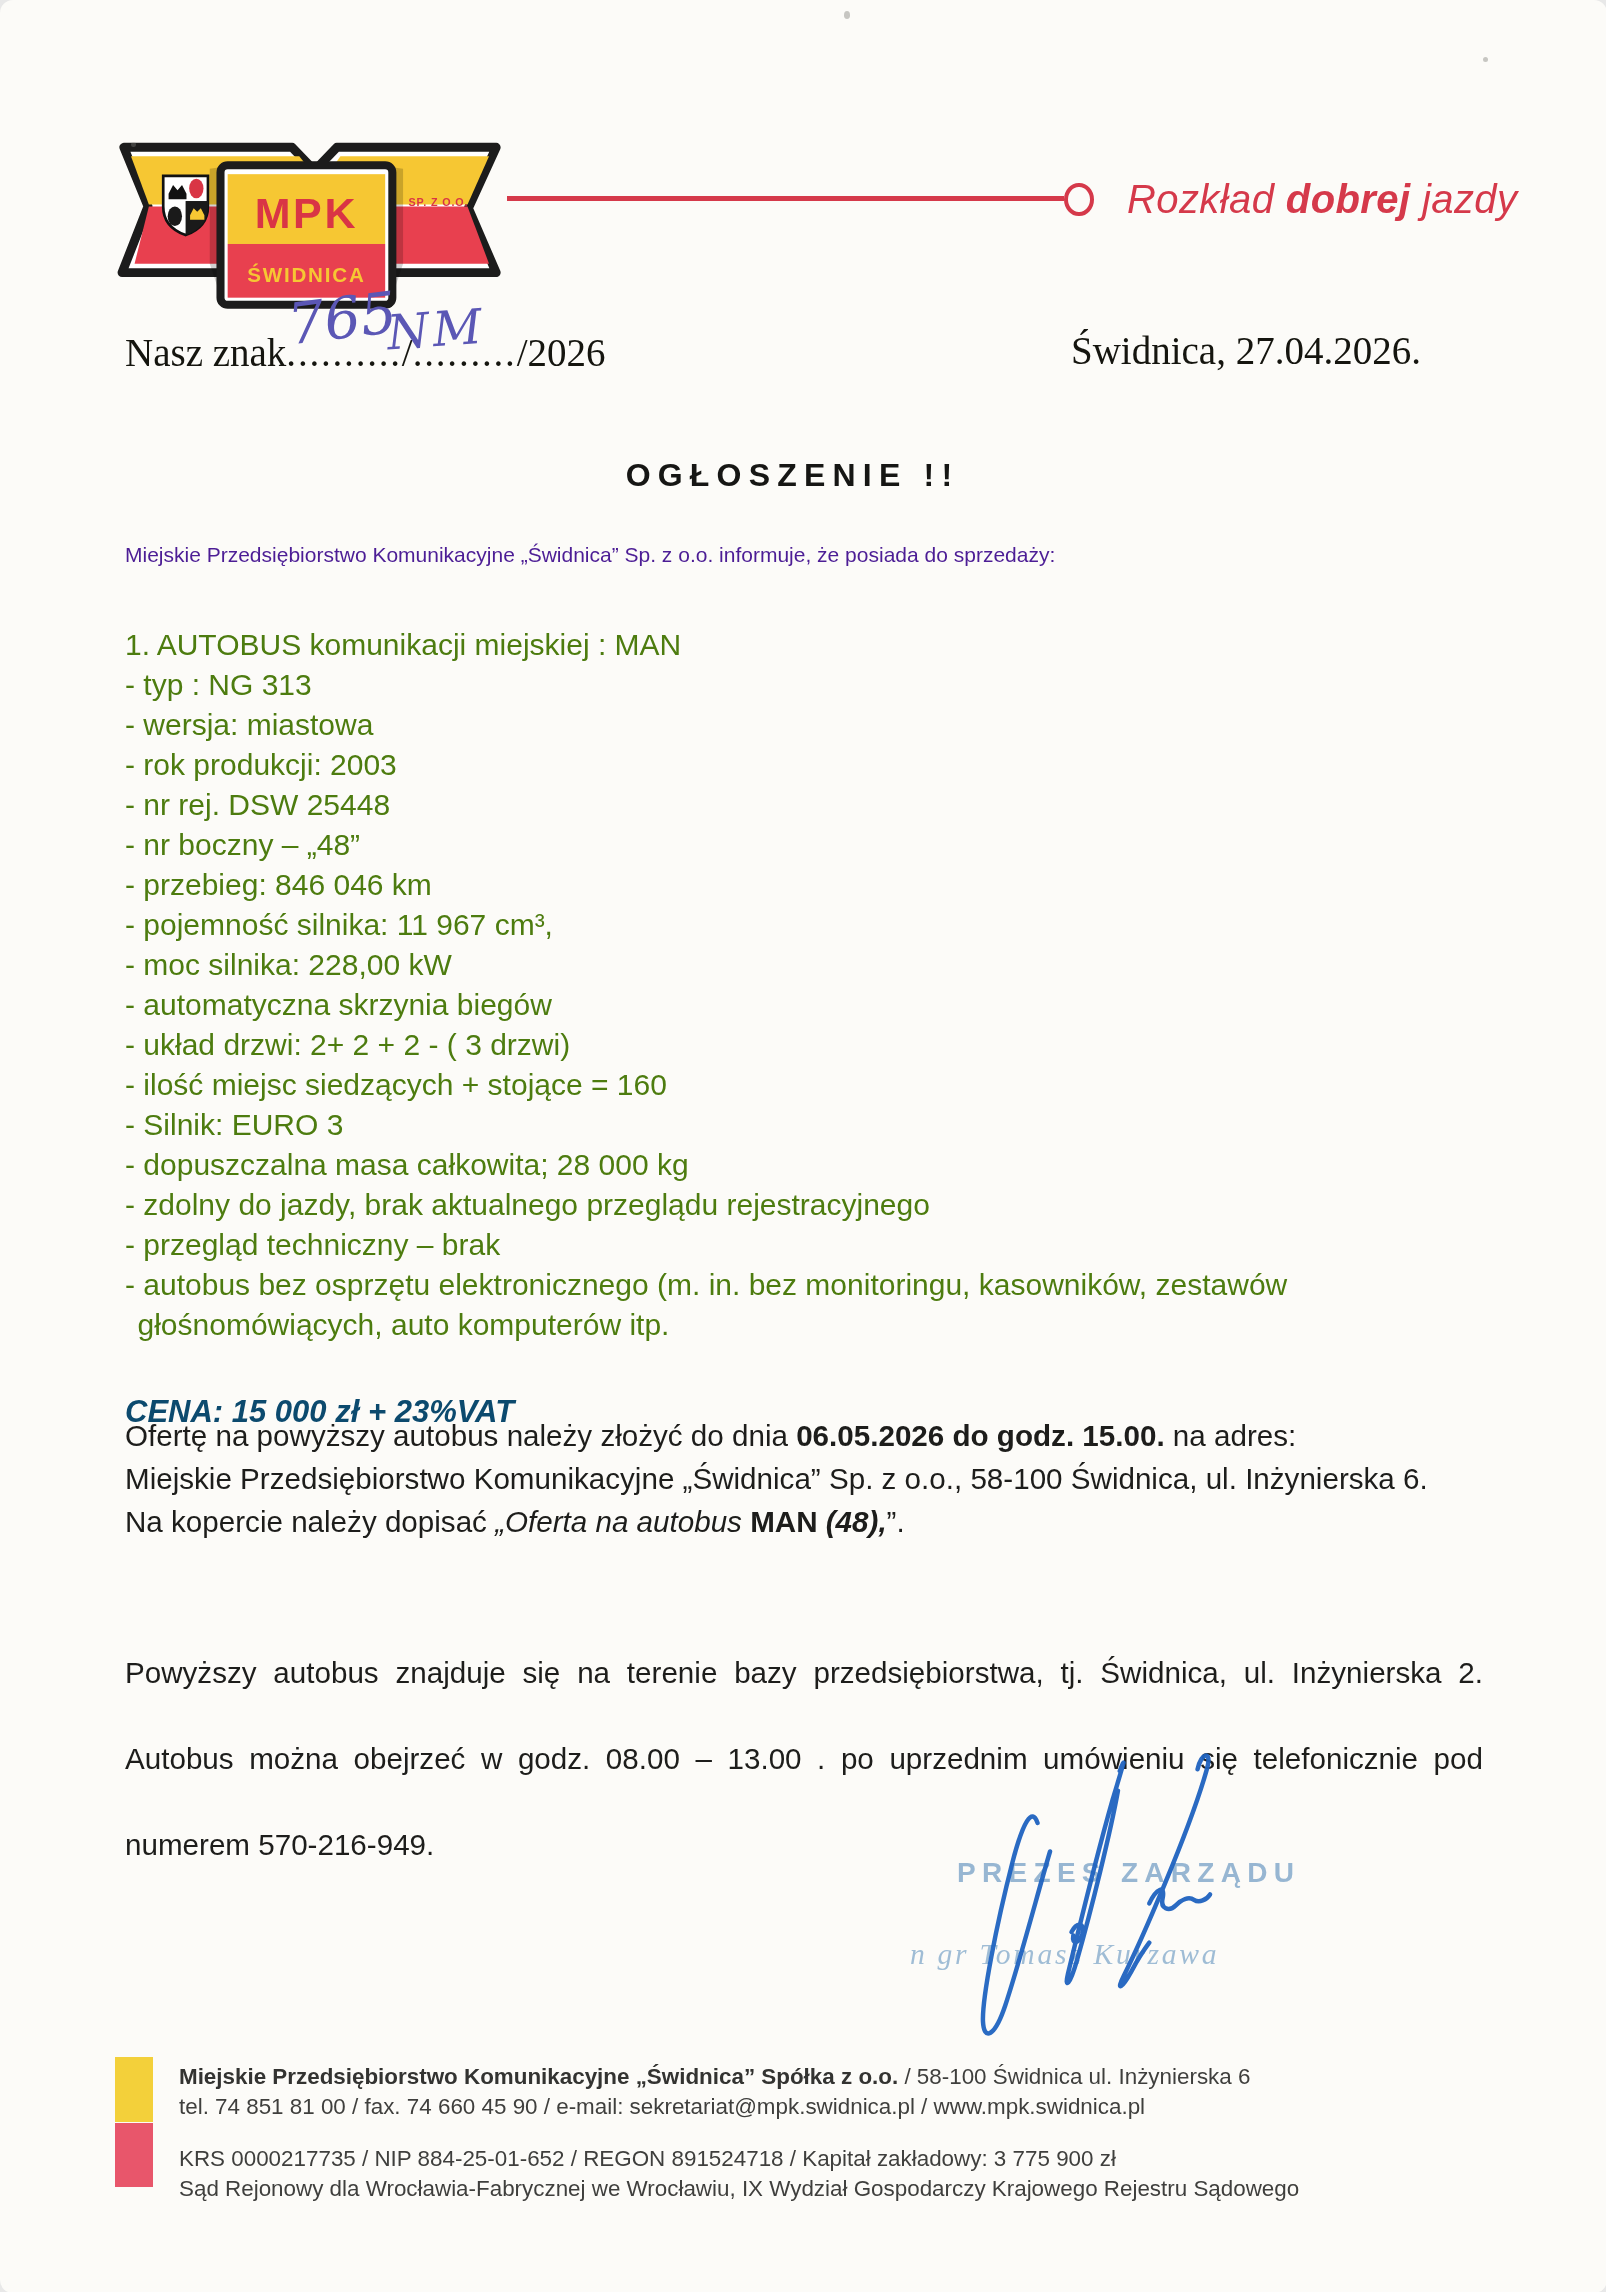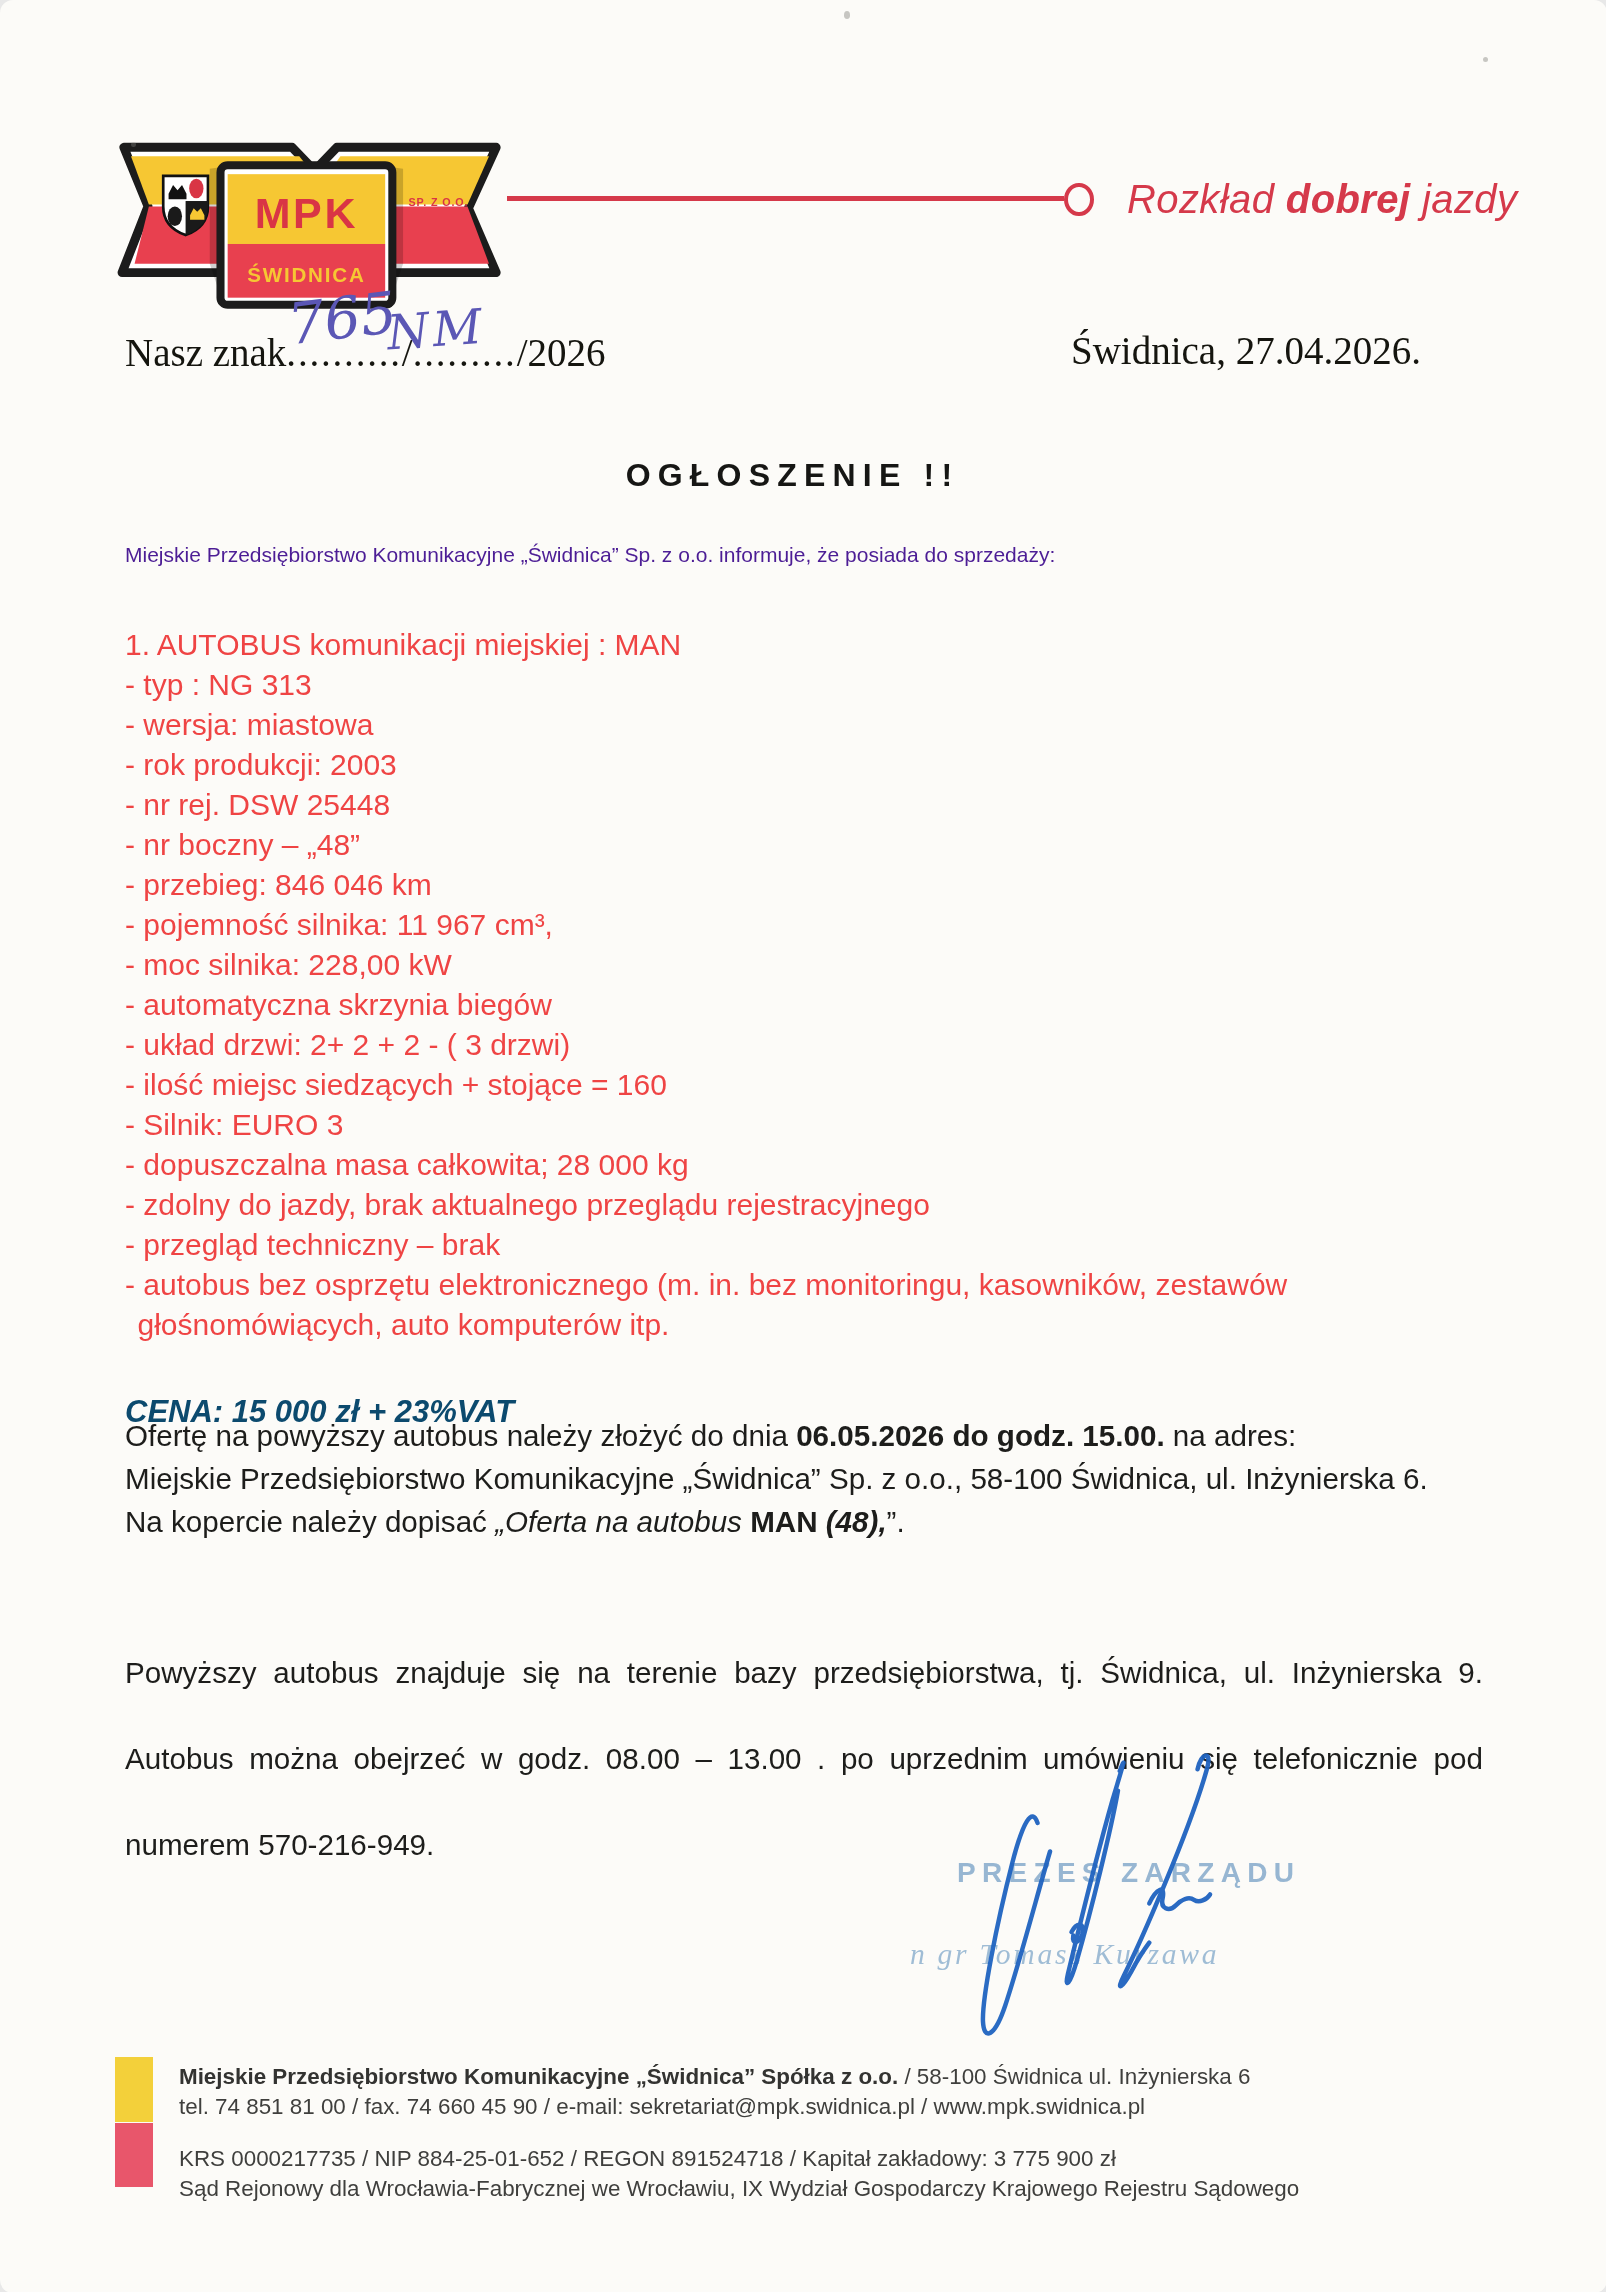--- a/index.html
+++ b/index.html
@@ -20,21 +20,21 @@
   
   .serif{font-family:"Liberation Serif","DejaVu Serif",serif;}
   #ref-line{left:125px;top:330px;font-size:39px;white-space:nowrap;color:#15150f;}
   #ref-line .dots{letter-spacing:1.8px;}
   #hand-number{left:288px;top:285px;font-size:57px;color:#5b57b5;transform:rotate(-7deg);font-style:italic;font-weight:500;font-family:"DejaVu Serif",serif;}
   #hand-initials{left:387px;top:301px;font-size:48px;color:#5b57b5;transform:rotate(-4deg);font-style:italic;font-weight:500;font-family:"DejaVu Serif",serif;letter-spacing:3.6px;}
   #dateline{left:1071px;top:328px;font-size:39px;white-space:nowrap;color:#15150f;}
   
   #heading{left:0;top:457px;width:1585px;text-align:center;font-size:32px;font-weight:700;letter-spacing:7.2px;color:#161614;}
   #intro{left:125px;top:543px;font-size:21px;white-space:nowrap;color:#4c1d95;}
-  #spec-list{left:125px;top:625px;font-size:30px;line-height:40px;color:#ef4444;}
+  #spec-list{left:125px;top:625px;font-size:30px;line-height:40px;color:#4d7c0f;}
   #spec-list .wrap2{padding-left:12.5px;}
   #price{left:125px;top:1394px;font-size:31px;font-weight:700;color:#0c4a6e;font-style:italic;}
   #offer{left:125px;top:1414px;font-size:29.6px;line-height:43px;color:#1d1d1b;}
   #offer div{white-space:nowrap;}
   #offer .b{font-weight:700;}
   #offer .i{font-style:italic;}
   #offer .bi{font-weight:700;font-style:italic;}
   #location{left:125px;top:1651px;width:1358px;font-size:29.6px;line-height:43px;text-align:justify;color:#1d1d1b;}
   #location div.j{text-align:justify;}
   #location div.j::after{content:"";display:inline-block;width:100%;}
@@ -133,21 +133,21 @@
 
   <div class="abs" id="price">CENA:  15 000 zł + 23%VAT</div>
 
   <div class="abs" id="offer">
     <div><span>Ofertę na powyższy autobus należy złożyć do dnia </span><span class="b">06.05.2026 do godz. 15.00.</span><span> na adres:</span></div>
     <div>Miejskie Przedsiębiorstwo Komunikacyjne „Świdnica” Sp. z o.o., 58-100 Świdnica, ul. Inżynierska 6.</div>
     <div><span>Na kopercie należy dopisać </span><span class="i">„Oferta na autobus </span><span class="b">MAN</span><span class="bi">  (48),</span><span>”.</span></div>
   </div>
 
   <div class="abs" id="location">
-    <div class="j">Powyższy autobus znajduje się na terenie bazy przedsiębiorstwa, tj. Świdnica, ul. Inżynierska 9.</div>
+    <div class="j">Powyższy autobus znajduje się na terenie bazy przedsiębiorstwa, tj. Świdnica, ul. Inżynierska 2.</div>
     <div class="j">Autobus można obejrzeć w godz. 08.00 – 13.00 . po uprzednim umówieniu się telefonicznie pod</div>
     <div>numerem 570-216-949.</div>
   </div>
 
   <div class="abs" id="stamp-title">PREZES ZARZĄDU</div>
   <div class="abs" id="stamp-name">n gr Tomasz Kurzawa</div>
   <svg class="abs" id="signature-svg" width="376" height="304" viewBox="0 0 420 340" fill="none">
     <g stroke="#1f63c0" stroke-width="5" stroke-linecap="round" opacity="0.95">
       <path d="M158,86 C152,68 142,84 130,130 C112,200 96,282 97,308 C98,330 110,326 122,290 C138,242 160,158 172,118"></path>
       <path d="M250,28 C258,8 254,20 242,60 C222,130 200,222 192,255 C188,272 194,268 202,240 C218,184 240,95 248,50"></path>

